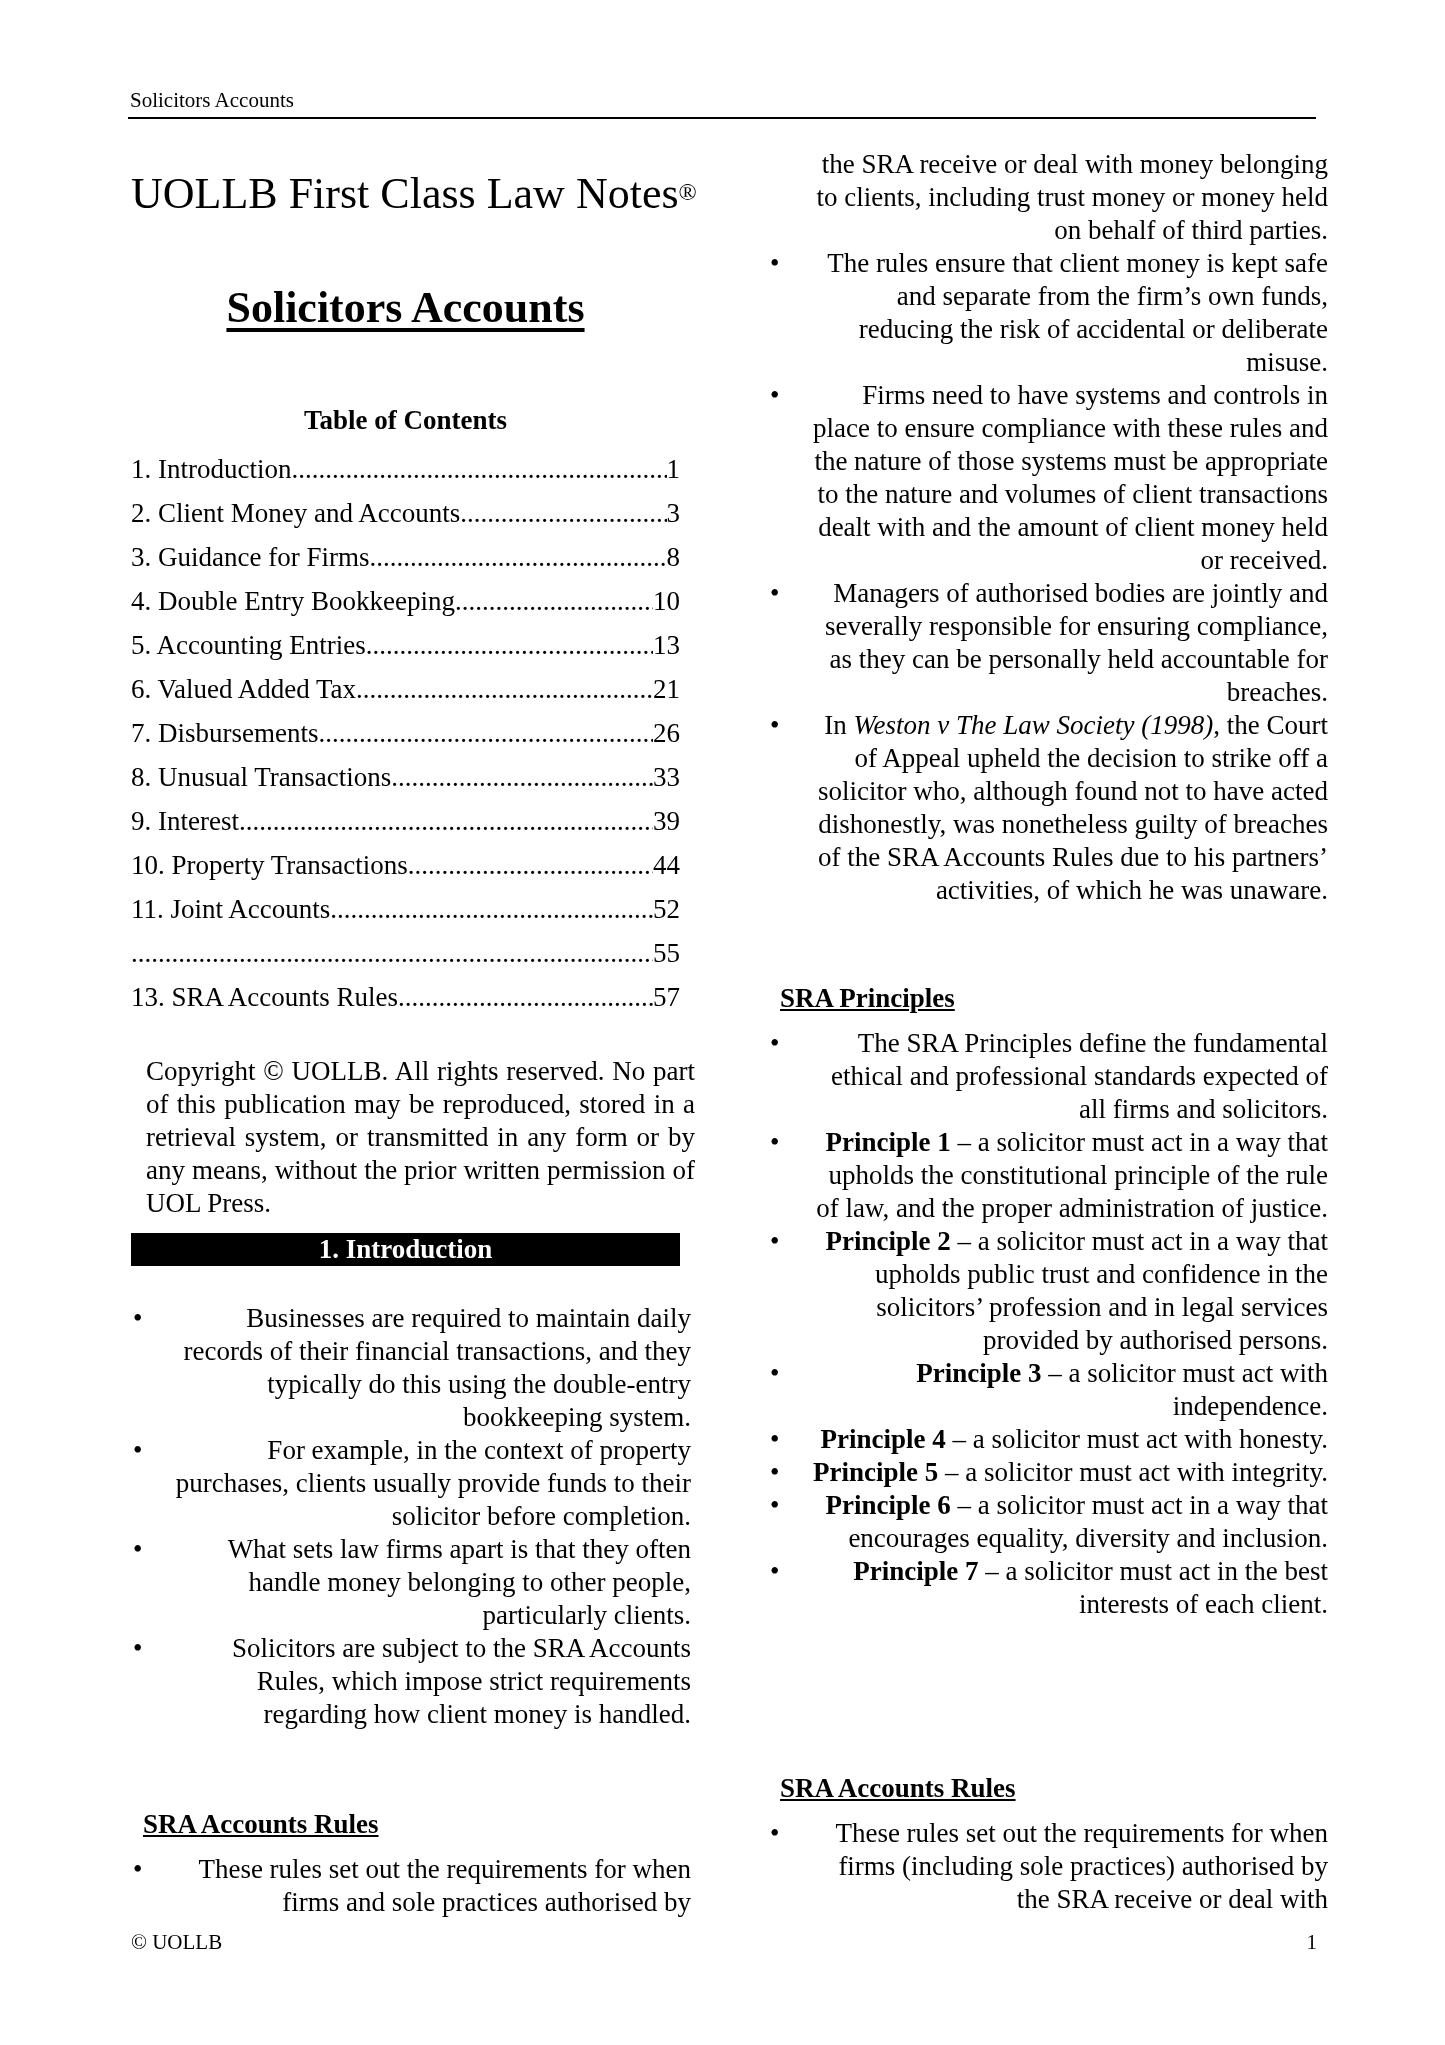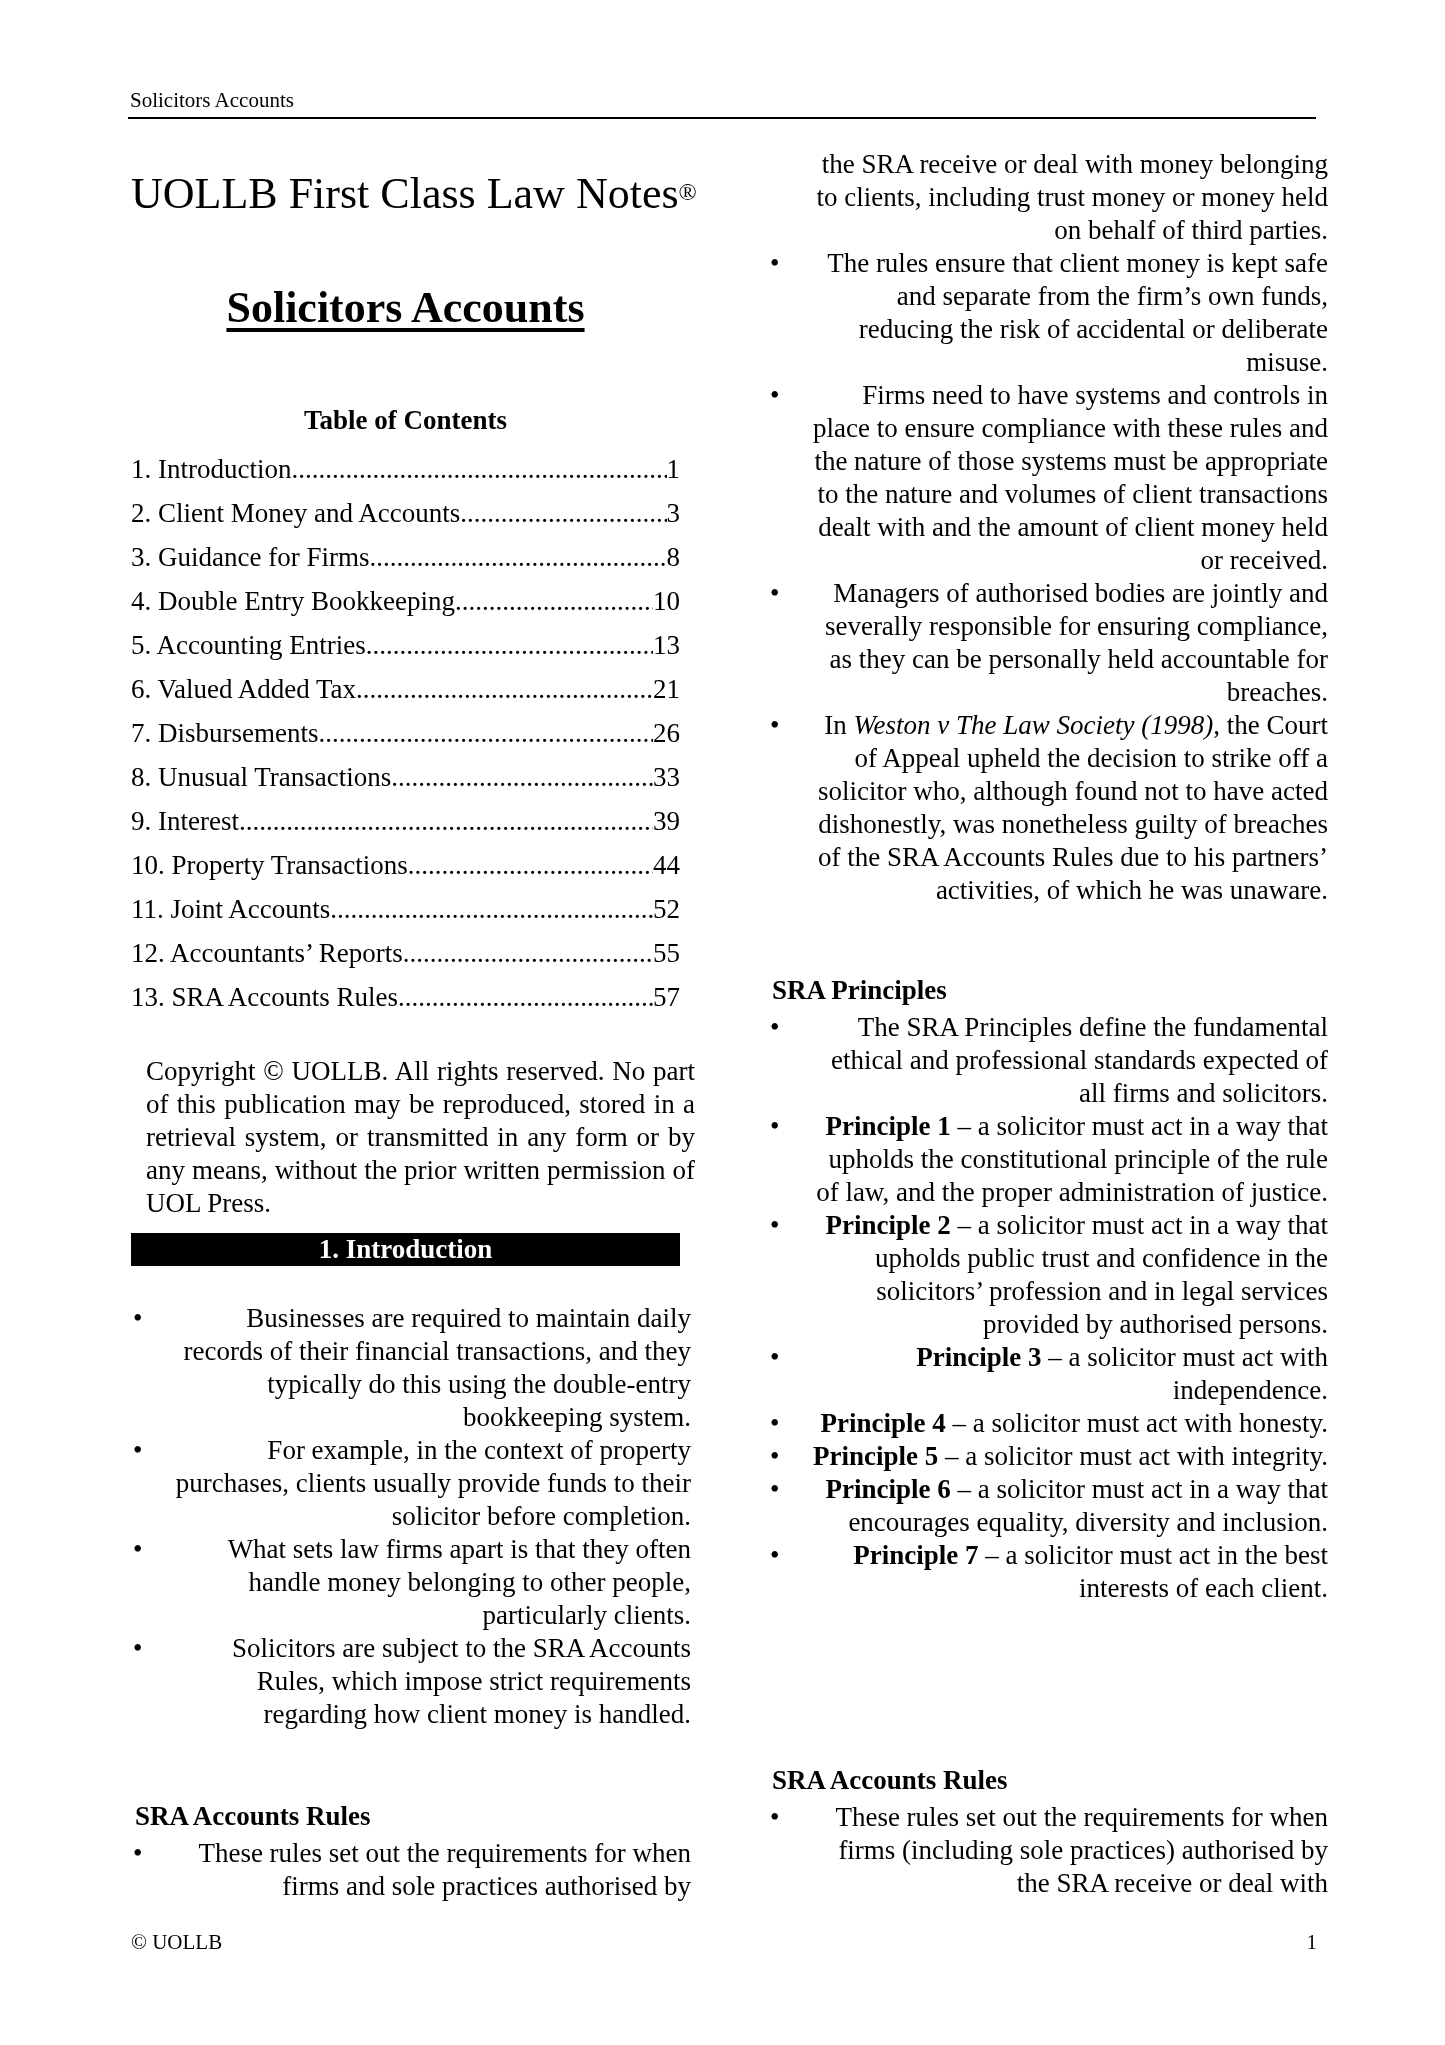--- a/index.html
+++ b/index.html
@@ -26,21 +26,21 @@
   .toc-entry .toc-dots::before { content: "..................................................................................................................................................."; }
   .toc-entry .toc-page { flex: 0 0 auto; }
 
   .copyright { position: absolute; left: 131px; width: 549px; top: 1040px; font-size: 27px; line-height: 33px;
                text-align: justify; text-align-last: left; }
 
   .section-bar { position: absolute; left: 131px; width: 549px; top: 1233px; height: 33px; background: #000; color: #fff;
                  text-align: center; font-weight: bold; font-size: 27px; line-height: 33px; }
 
   .block { position: absolute; font-size: 27px; line-height: 33px; }
-  .block h3 { margin: 4px; font-size: 27px; line-height: 33px; font-weight: bold; }
+  .block h3 { margin: 12px; font-size: 27px; line-height: 33px; font-weight: bold; text-decoration: underline; }
   .block ul { margin: 0; padding: 0; list-style: none; }
   .block li { position: relative; padding-left: 35px; text-align: right; }
   .block li::before { content: "\2022"; position: absolute; left: 2px; top: 0; }
   .block li.cont { padding-left: 35px; }
   .block li.cont::before { content: none; }
 
   .left-a { left: 131px; width: 560px; top: 1302px; }
   .left-b { left: 131px; width: 560px; top: 1796px; }
 
   .right-a { left: 768px; width: 560px; top: 148px; }
@@ -114,21 +114,20 @@
         <span class="toc-label">10. Property Transactions</span>
         <span class="toc-dots"></span>
         <span class="toc-page">44</span>
       </li>
     <li class="toc-entry">
         <span class="toc-label">11. Joint Accounts</span>
         <span class="toc-dots"></span>
         <span class="toc-page">52</span>
       </li>
     <li class="toc-entry">
-        <span class="toc-label">12. Accountants’ Reports</span>
         <span class="toc-dots"></span>
         <span class="toc-page">55</span>
       </li>
     <li class="toc-entry">
         <span class="toc-label">13. SRA Accounts Rules</span>
         <span class="toc-dots"></span>
         <span class="toc-page">57</span>
       </li>
   </ul>
 

